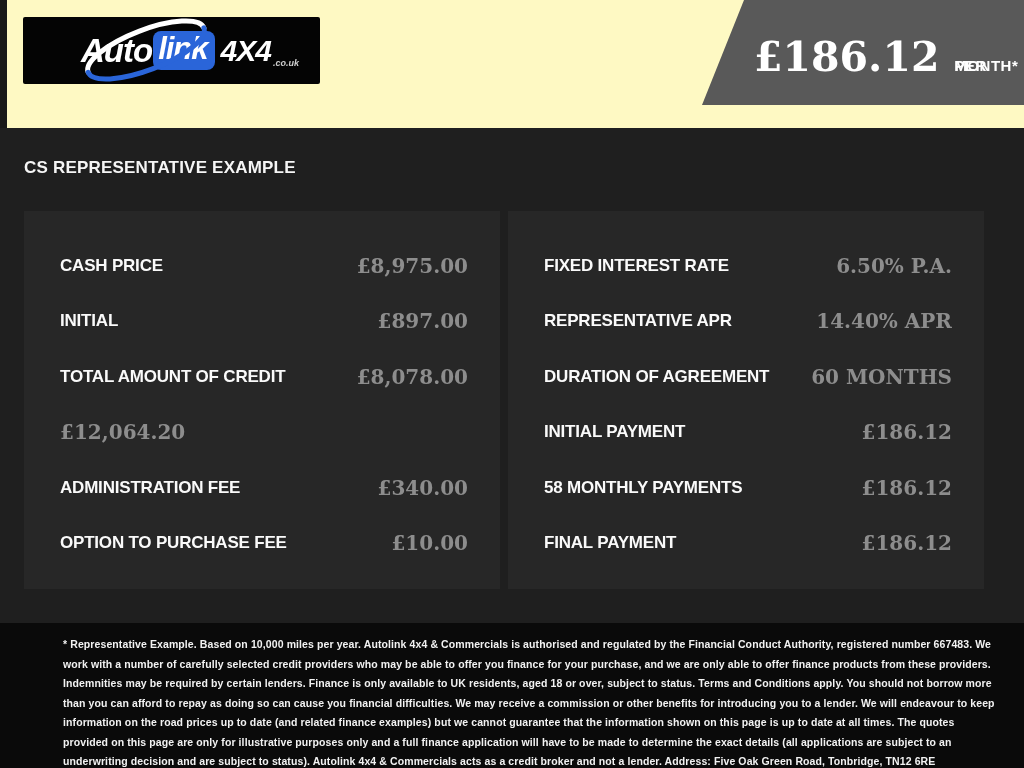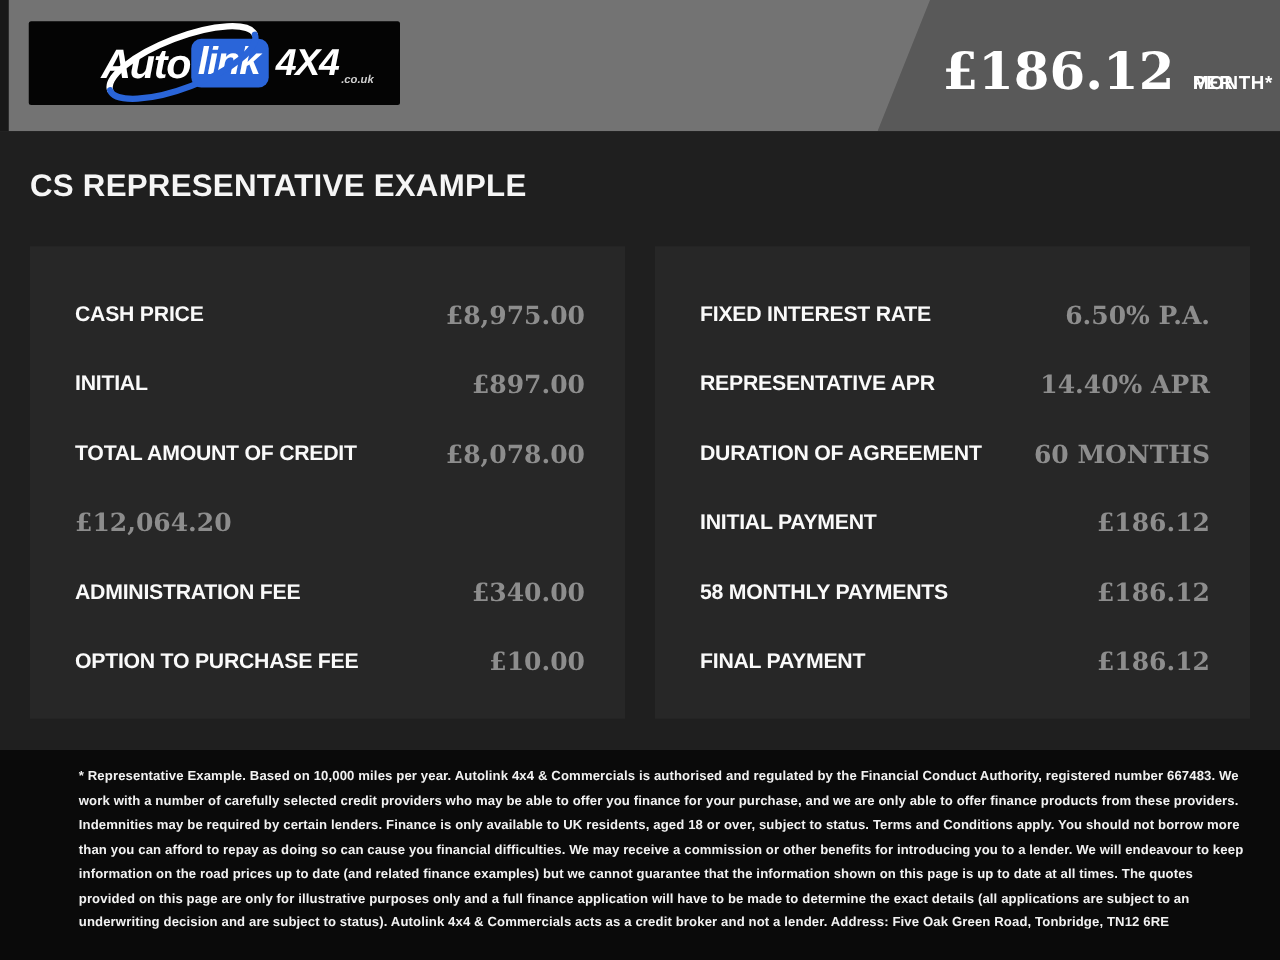--- a/index.html
+++ b/index.html
@@ -1,21 +1,21 @@
 <!DOCTYPE html>
 <html><head>
 <meta charset="utf-8">
 <style>
   * { margin:0; padding:0; box-sizing:border-box; }
   html,body { width:1024px; height:768px; overflow:hidden; }
   body { font-family:"Liberation Sans", sans-serif; background:#1f1f1f; }
   #screen { position:relative; width:1024px; height:768px; }
 
   
-  .header { position:relative; width:100%; height:105px; background:#737373; }
+  .header { position:relative; width:100%; height:128px; background:#fef9c3; }
   .edge-strip { position:absolute; left:0; top:0; width:7px; height:100%; background:#191919; }
   .logo-box { position:absolute; left:23px; top:17px; width:297px; height:67px;
               background:#040404; border-radius:2px; overflow:hidden; }
   .logo-inner { position:relative; display:flex; align-items:center; height:100%;
                 padding-left:58px; z-index:1; }
   .logo-swoosh { position:absolute; left:28px; top:0; z-index:2; pointer-events:none; }
   .logo-auto { font-style:italic; font-weight:bold; font-size:33px; color:#ffffff;
                letter-spacing:-1px; }
   .logo-link-badge { background:#2a65d9; border-radius:8px; padding:0px 7px 3px 5px;
                      margin-left:1px; font-style:italic; font-weight:bold; font-size:31px;
@@ -28,23 +28,23 @@
                -webkit-clip-path:polygon(42px 0, 100% 0, 100% 100%, 0 100%);
                clip-path:polygon(42px 0, 100% 0, 100% 100%, 0 100%);
                display:flex; align-items:baseline; padding:57px 0 0 52px; }
   .price-amount { font-family:"DejaVu Serif", serif; font-weight:bold; font-size:41px;
                   color:#ffffff; line-height:0; }
   .price-per { font-size:15px; font-weight:bold; color:#ffffff; margin-left:15px;
                letter-spacing:0.5px; line-height:0; }
 
   
   .mid { position:relative; width:100%; height:495px; background:#1f1f1f; }
-  .page-title { padding:30px 0 0 24px; font-size:25px; font-weight:bold; color:#f5f5f5;
+  .page-title { padding:30px 0 0 24px; font-size:17px; font-weight:bold; color:#f5f5f5;
                 letter-spacing:0.2px; }
-  .panels { display:flex; margin:33px 24px 0 24px; gap:24px; }
+  .panels { display:flex; margin:33px 24px 0 24px; gap:8px; }
   .panel { width:476px; height:378px; background:#272727; padding:27px 32px 0 36px; }
   .row { height:55.5px; display:flex; justify-content:space-between; align-items:center; }
   .row-label { font-size:17px; font-weight:bold; color:#fafafa; letter-spacing:-0.2px;
                white-space:nowrap; }
   .row-value { font-family:"DejaVu Serif", serif; font-size:20px; font-weight:bold;
                color:#8d8d8d; white-space:nowrap;text-align:right; }
 
   
   .disclaimer { width:100%; height:168px; background:#0a0a0a; padding:12px 26px 0 24px; }
   .disclaimer-text { font-size:10.5px; font-weight:bold; color:#f2f2f2; line-height:19.5px;

